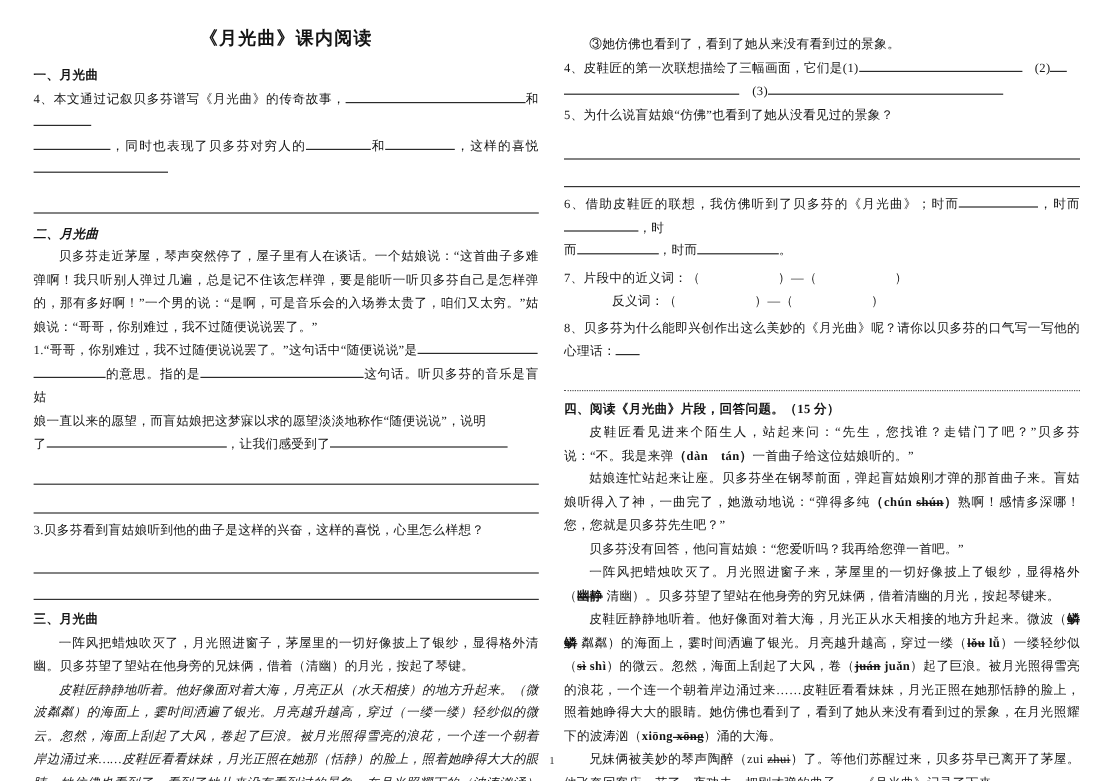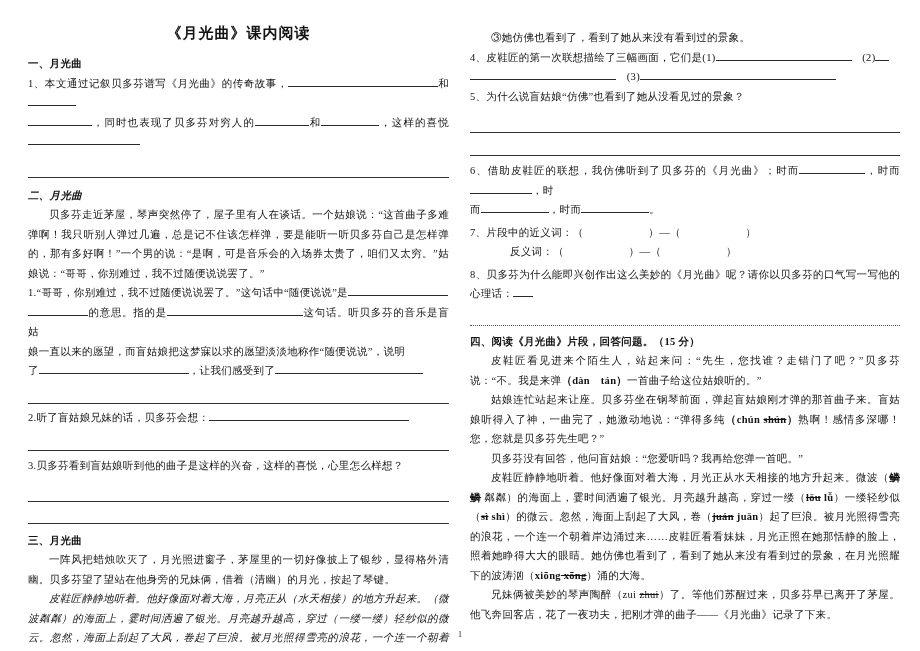--- a/index.html
+++ b/index.html
@@ -27,31 +27,30 @@
   .pagenum{position:absolute;left:0;right:0;bottom:12px;text-align:center;
            font-size:9px;color:#333;}
 </style>
 </head>
 <body>
 
 <div class="sheet">
   <div class="col col-left">
       <div class="btitle"><span>《月光曲》课内阅读</span></div>
       <div class="bhead" style="margin-top: 4px;"><span>一、月光曲</span></div>
-      <div class="bpara"><span>1、本文通过记叙贝多芬谱写《月光曲》的传奇故事，</span><span class="blank" style="min-width: 150px;"></span><span>和</span><span class="blank" style="min-width: 48px;"></span></div>
+      <div class="bpara"><span>4、本文通过记叙贝多芬谱写《月光曲》的传奇故事，</span><span class="blank" style="min-width: 150px;"></span><span>和</span><span class="blank" style="min-width: 48px;"></span></div>
       <div class="bpara"><span class="blank" style="min-width: 64px;"></span><span>，同时也表现了贝多芬对穷人的</span><span class="blank" style="min-width: 54px;"></span><span>和</span><span class="blank" style="min-width: 58px;"></span><span>，这样的喜悦</span><span class="blank" style="min-width: 112px;"></span></div>
       <div class="ansline" style="margin-top: 8px;"></div>
       <div class="bhead" style="margin-top: 8px; font-style: italic;"><span>二、月光曲</span></div>
       <div class="bpara ind1"><span>贝多芬走近茅屋，琴声突然停了，屋子里有人在谈话。一个姑娘说：“这首曲子多难弹啊！我只听别人弹过几遍，总是记不住该怎样弹，要是能听一听贝多芬自己是怎样弹的，那有多好啊！”一个男的说：“是啊，可是音乐会的入场券太贵了，咱们又太穷。”姑娘说：“哥哥，你别难过，我不过随便说说罢了。”</span></div>
       <div class="bpara"><span>1.“哥哥，你别难过，我不过随便说说罢了。”这句话中“随便说说”是</span><span class="blank" style="min-width: 100px;"></span></div>
       <div class="bpara"><span class="blank" style="min-width: 60px;"></span><span>的意思。指的是</span><span class="blank" style="min-width: 136px;"></span><span>这句话。听贝多芬的音乐是盲姑</span></div>
       <div class="bpara"><span>娘一直以来的愿望，而盲姑娘把这梦寐以求的愿望淡淡地称作“随便说说”，说明</span></div>
       <div class="bpara"><span>了</span><span class="blank" style="min-width: 150px;"></span><span>，让我们感受到了</span><span class="blank" style="min-width: 148px;"></span></div>
       <div class="ansline" style="margin-top: 5px;"></div>
-      <div class="bpara" style="margin-top: 4px;"><span>2.听了盲姑娘兄妹的话，贝多芬会想：</span><span class="blank" style="min-width: 200px;"></span></div>
       <div class="ansline" style="margin-top: 6px;"></div>
       <div class="bpara" style="margin-top: 5px;"><span>3.贝多芬看到盲姑娘听到他的曲子是这样的兴奋，这样的喜悦，心里怎么样想？</span></div>
       <div class="ansline" style="margin-top: 8px;"></div>
       <div class="ansline" style="margin-top: 3px;"></div>
       <div class="bhead" style="margin-top: 7px;"><span>三、月光曲</span></div>
       <div class="bpara ind1"><span>一阵风把蜡烛吹灭了，月光照进窗子，茅屋里的一切好像披上了银纱，显得格外清幽。贝多芬望了望站在他身旁的兄妹俩，借着（清幽）的月光，按起了琴键。</span></div>
       <div class="bpara ind1 it"><span>皮鞋匠静静地听着。他好像面对着大海，月亮正从（水天相接）的地方升起来。（微波粼粼）的海面上，霎时间洒遍了银光。月亮越升越高，穿过（一缕一缕）轻纱似的微云。忽然，海面上刮起了大风，卷起了巨浪。被月光照得雪亮的浪花，一个连一个朝着岸边涌过来……皮鞋匠看看妹妹，月光正照在她那（恬静）的脸上，照着她睁得大大的眼睛。她仿佛也看到了，看到了她从来没有看到过的景象，在月光照耀下的（波涛汹涌）的大海。</span></div>
     </div>
   <div class="col col-right">
       <div class="bpara ind2" style="margin-top: 14px;"><span>③她仿佛也看到了，看到了她从来没有看到过的景象。</span></div>
@@ -63,17 +62,18 @@
       <div class="bpara" style="margin-top: 5px;"><span>6、借助皮鞋匠的联想，我仿佛听到了贝多芬的《月光曲》；时而</span><span class="blank" style="min-width: 66px;"></span><span>，时而</span><span class="blank" style="min-width: 62px;"></span><span>，时</span></div>
       <div class="bpara"><span>而</span><span class="blank" style="min-width: 68px;"></span><span>，时而</span><span class="blank" style="min-width: 68px;"></span><span>。</span></div>
       <div class="bpara" style="margin-top: 3px;"><span>7、片段中的近义词：（　　　　　　）—（　　　　　　）</span></div>
       <div class="bpara ind3"><span>反义词：（　　　　　　）—（　　　　　　）</span></div>
       <div class="bpara" style="margin-top: 3px;"><span>8、贝多芬为什么能即兴创作出这么美妙的《月光曲》呢？请你以贝多芬的口气写一写他的心理话：</span><span class="blank" style="min-width: 20px;"></span></div>
       <div class="ansline dot" style="margin-top: 4px;"></div>
       <div class="bhead" style="margin-top: 6px; font-family: Liberation Serif, serif;"><span class="b">四、阅读《月光曲》片段，回答问题。</span><span>（15 分）</span></div>
       <div class="bpara ind1"><span>皮鞋匠看见进来个陌生人，站起来问：“先生，您找谁？走错门了吧？”贝多芬说：“不。我是来弹</span><span class="b">（dàn　tán）</span><span>一首曲子给这位姑娘听的。”</span></div>
       <div class="bpara ind1"><span>姑娘连忙站起来让座。贝多芬坐在钢琴前面，弹起盲姑娘刚才弹的那首曲子来。盲姑娘听得入了神，一曲完了，她激动地说：“弹得多纯</span><span class="b">（chún </span><span class="b st">shún</span><span class="b">）</span><span>熟啊！感情多深哪！您，您就是贝多芬先生吧？”</span></div>
       <div class="bpara ind1"><span>贝多芬没有回答，他问盲姑娘：“您爱听吗？我再给您弹一首吧。”</span></div>
+      <div class="bpara ind1"><span>一阵风把蜡烛吹灭了。月光照进窗子来，茅屋里的一切好像披上了银纱，显得格外（</span><span class="b st">幽静</span><span> 清幽）。贝多芬望了望站在他身旁的穷兄妹俩，借着清幽的月光，按起琴键来。</span></div>
       <div class="bpara ind1"><span>皮鞋匠静静地听着。他好像面对着大海，月光正从水天相接的地方升起来。微波（</span><span class="b st">鳞鳞</span><span> 粼粼）的海面上，霎时间洒遍了银光。月亮越升越高，穿过一缕（</span><span class="b st">lǒu</span><span class="b"> lǚ</span><span>）一缕轻纱似（</span><span class="b st">sì</span><span class="b"> shì</span><span>）的微云。忽然，海面上刮起了大风，卷（</span><span class="b st">juán</span><span class="b"> juǎn</span><span>）起了巨浪。被月光照得雪亮的浪花，一个连一个朝着岸边涌过来……皮鞋匠看看妹妹，月光正照在她那恬静的脸上，照着她睁得大大的眼睛。她仿佛也看到了，看到了她从来没有看到过的景象，在月光照耀下的波涛汹（</span><span class="b">xiōng</span><span class="b st"> xōng</span><span>）涌的大海。</span></div>
       <div class="bpara ind1"><span>兄妹俩被美妙的琴声陶醉（zui </span><span class="st">zhui</span><span>）了。等他们苏醒过来，贝多芬早已离开了茅屋。他飞奔回客店，花了一夜功夫，把刚才弹的曲子——《月光曲》记录了下来。</span></div>
     </div>
   <div class="pagenum">1</div>
 </div>
 
 </body></html>

